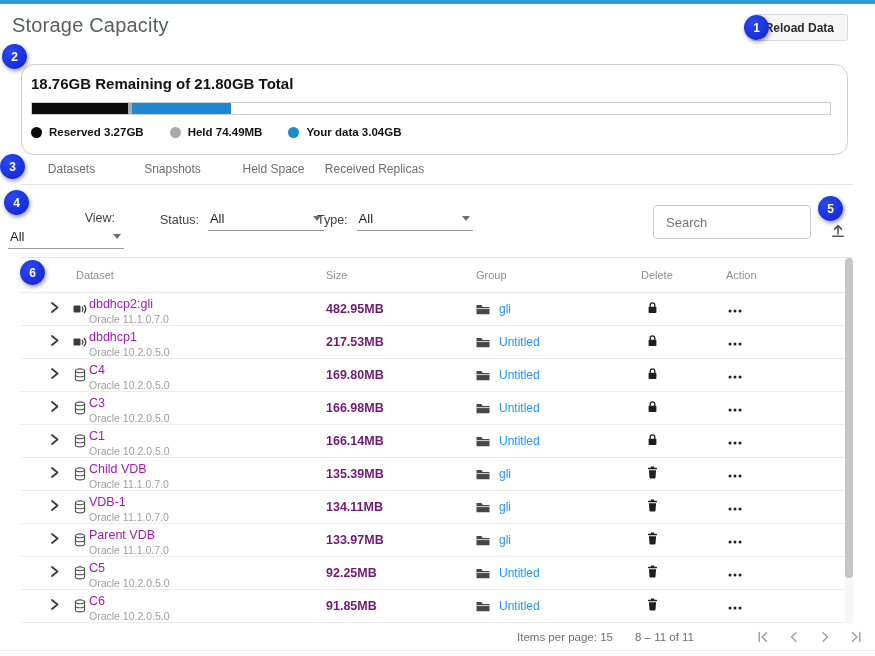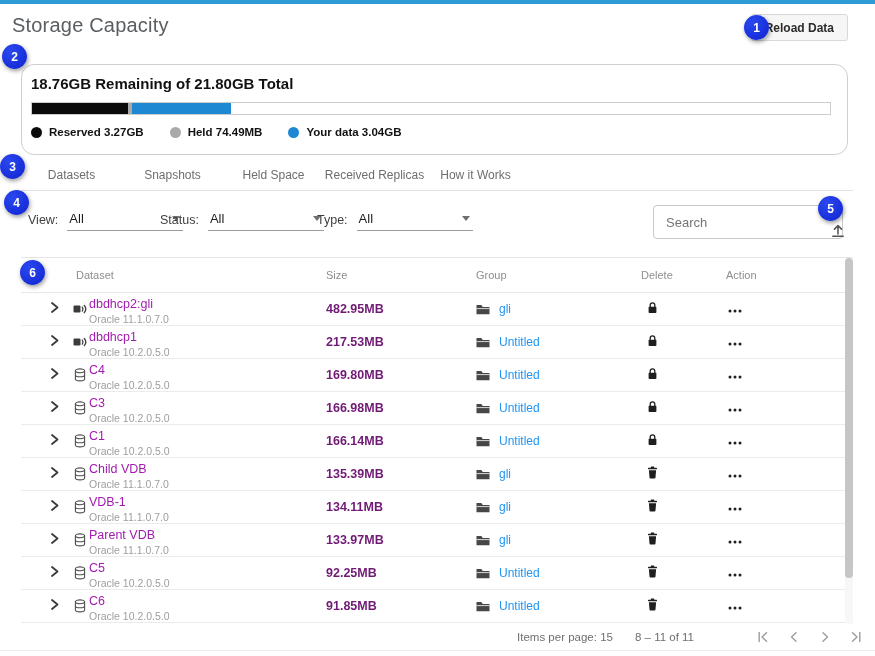--- a/index.html
+++ b/index.html
@@ -18,31 +18,31 @@
   
   .capacity-card { position:absolute; top:64px; left:21px; width:827px; height:91px; border:1px solid #cfcfcf; border-radius:13px; background:#fff; }
   .capacity-summary { position:absolute; top:10px; left:9px; font-size:15px; font-weight:700; color:#121212; }
   .capacity-bar { position:absolute; top:37px; left:9px; width:800px; height:13px; border:1px solid #cdcdcd; background:#fff; display:flex; overflow:hidden; }
   .capacity-bar .seg { height:100%; }
   .capacity-legend { position:absolute; top:61px; left:9px; display:flex; gap:26px; align-items:center; }
   .legend-item { display:flex; align-items:center; gap:7px; font-size:11.5px; font-weight:700; color:#121212; }
   .legend-item .dot { width:11px; height:11px; border-radius:50%; }
 
   
-  .tabs { position:absolute; top:159px; left:21px; width:832px; height:32px; border-bottom:1px solid #e2e2e2; display:flex; }
+  .tabs { position:absolute; top:153px; left:21px; width:832px; height:32px; border-bottom:1px solid #e2e2e2; display:flex; }
   .tab { width:101px; text-align:center; padding-top:9px; font-size:12px; color:#6e6e6e; cursor:pointer; white-space:nowrap; }
 
   
   .filters { position:absolute; top:191px; left:0; width:875px; height:66px; }
   .filter-group { position:absolute; top:20px; display:flex; align-items:flex-end; }
   .filter-label { font-size:12.5px; color:#3f3f3f; margin-right:9px; padding-bottom:4px; }
   .select { position:relative; width:116px; border-bottom:1px solid #9b9b9b; padding:0 0 4px 2px; font-size:13px; color:#1c1c1c; cursor:pointer; }
   .select .tri { position:absolute; right:3px; top:5px; width:0; height:0; border-left:4px solid transparent; border-right:4px solid transparent; border-top:5px solid #6f6f6f; }
-  .fg-view { left:28px; } .fg-status { left:160px; } .fg-type { left:317px; }
-  .search-box { position:absolute; top:14px; left:653px; width:190px; height:34px; border:1px solid #c9c9c9; border-radius:4px;
+  .fg-view { left:8px;flex-direction:column; } .fg-status { left:160px; } .fg-type { left:317px; }
+  .search-box { position:absolute; top:14px; left:653px; width:158px; height:34px; border:1px solid #c9c9c9; border-radius:4px;
     font-family:inherit; font-size:13px; color:#8b5cf6; padding:13px 12px; outline:none; }
   .search-box::placeholder { color:#757575; }
   .upload-btn { position:absolute; top:30px; left:829px; width:18px; height:18px; background:none; border:none; cursor:pointer; padding:0; }
 
   
   .table { position:absolute; top:257px; left:21px; width:832px; border-top:1px solid #e4e4e4; }
   .thead, .trow { display:grid; grid-template-columns:28px 18px 237px 150px 165px 85px 1fr; padding-left:22px; align-items:center; }
   .thead { height:35px; border-bottom:1px solid #e8e8e8; }
   .th { font-size:11px; color:#8e8e8e; }
   .th-dataset { grid-column:1/4; padding-left:33px; }
@@ -111,21 +111,20 @@
         <span><span>Your data</span> <span>3.04GB</span></span>
       </div>
     </div>
   </div>
 
   <div class="tabs">
     <div class="tab">Datasets</div>
     <div class="tab">Snapshots</div>
     <div class="tab">Held Space</div>
     <div class="tab">Received Replicas</div>
-    <div class="tab">How it Works</div>
   </div>
 
   <div class="filters">
     <div class="filter-group fg-view">
       <span class="filter-label">View:</span>
       <div class="select">
         <span>All</span>
         <span class="tri"></span>
       </div>
     </div>

